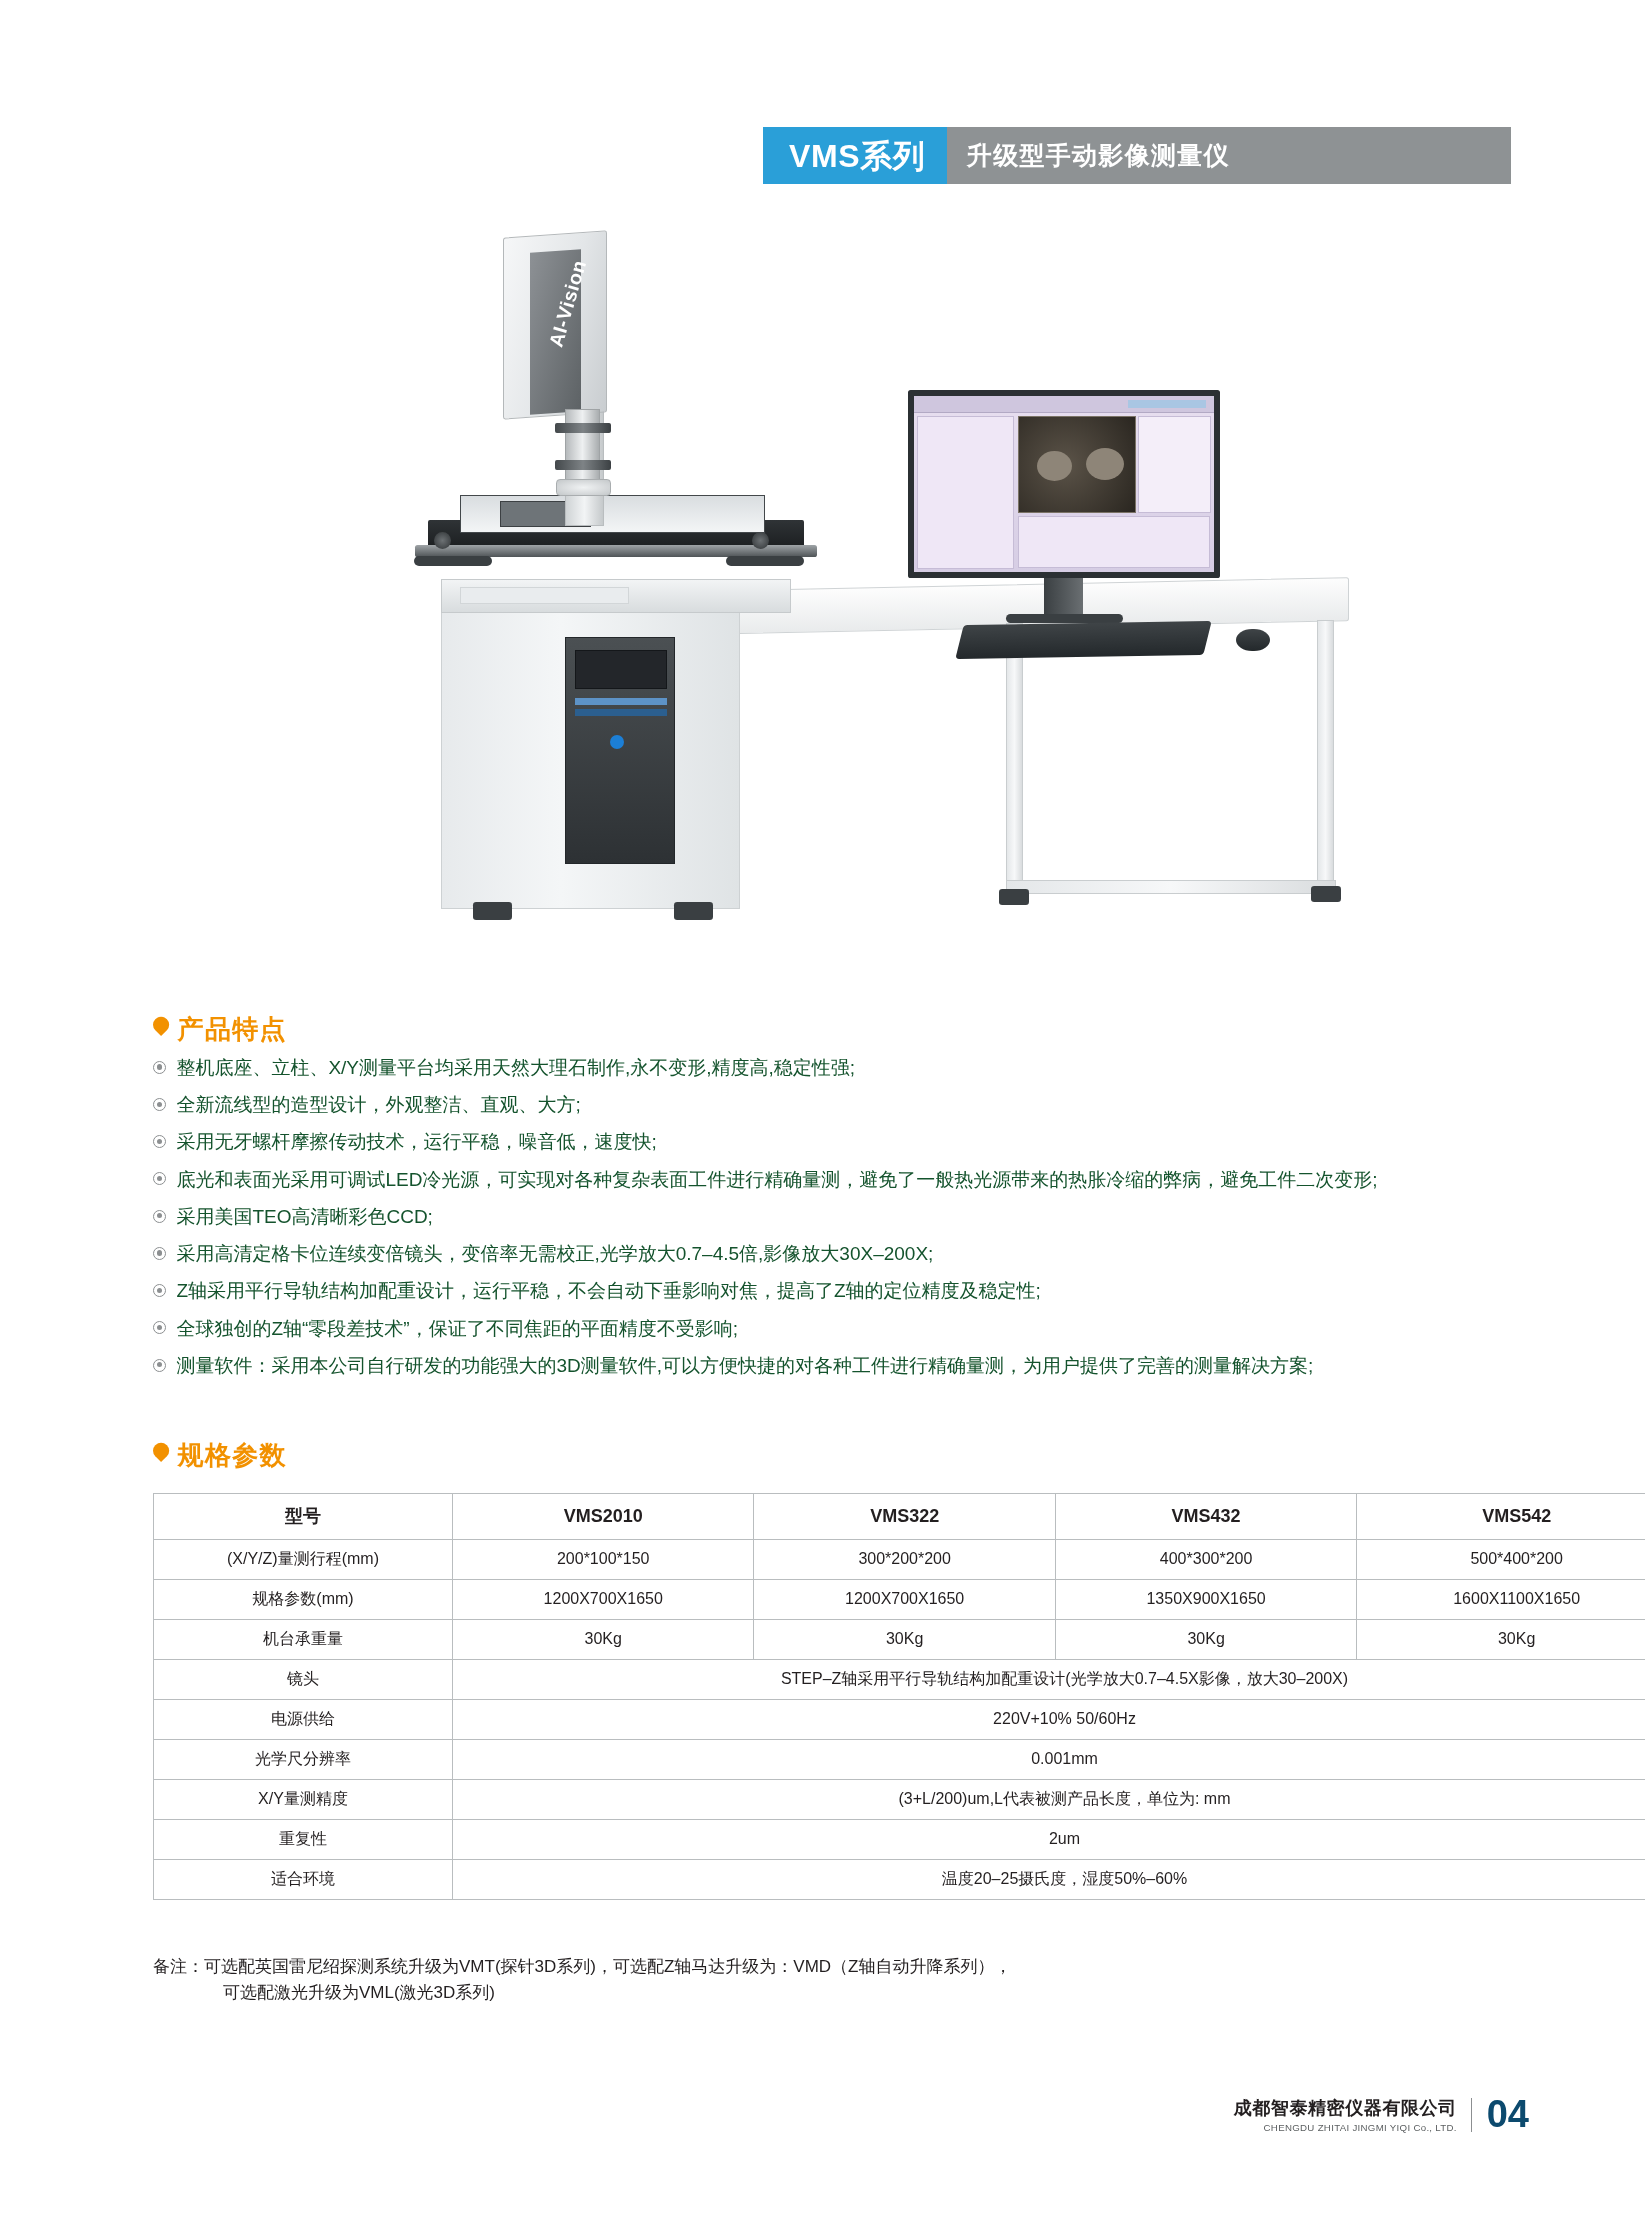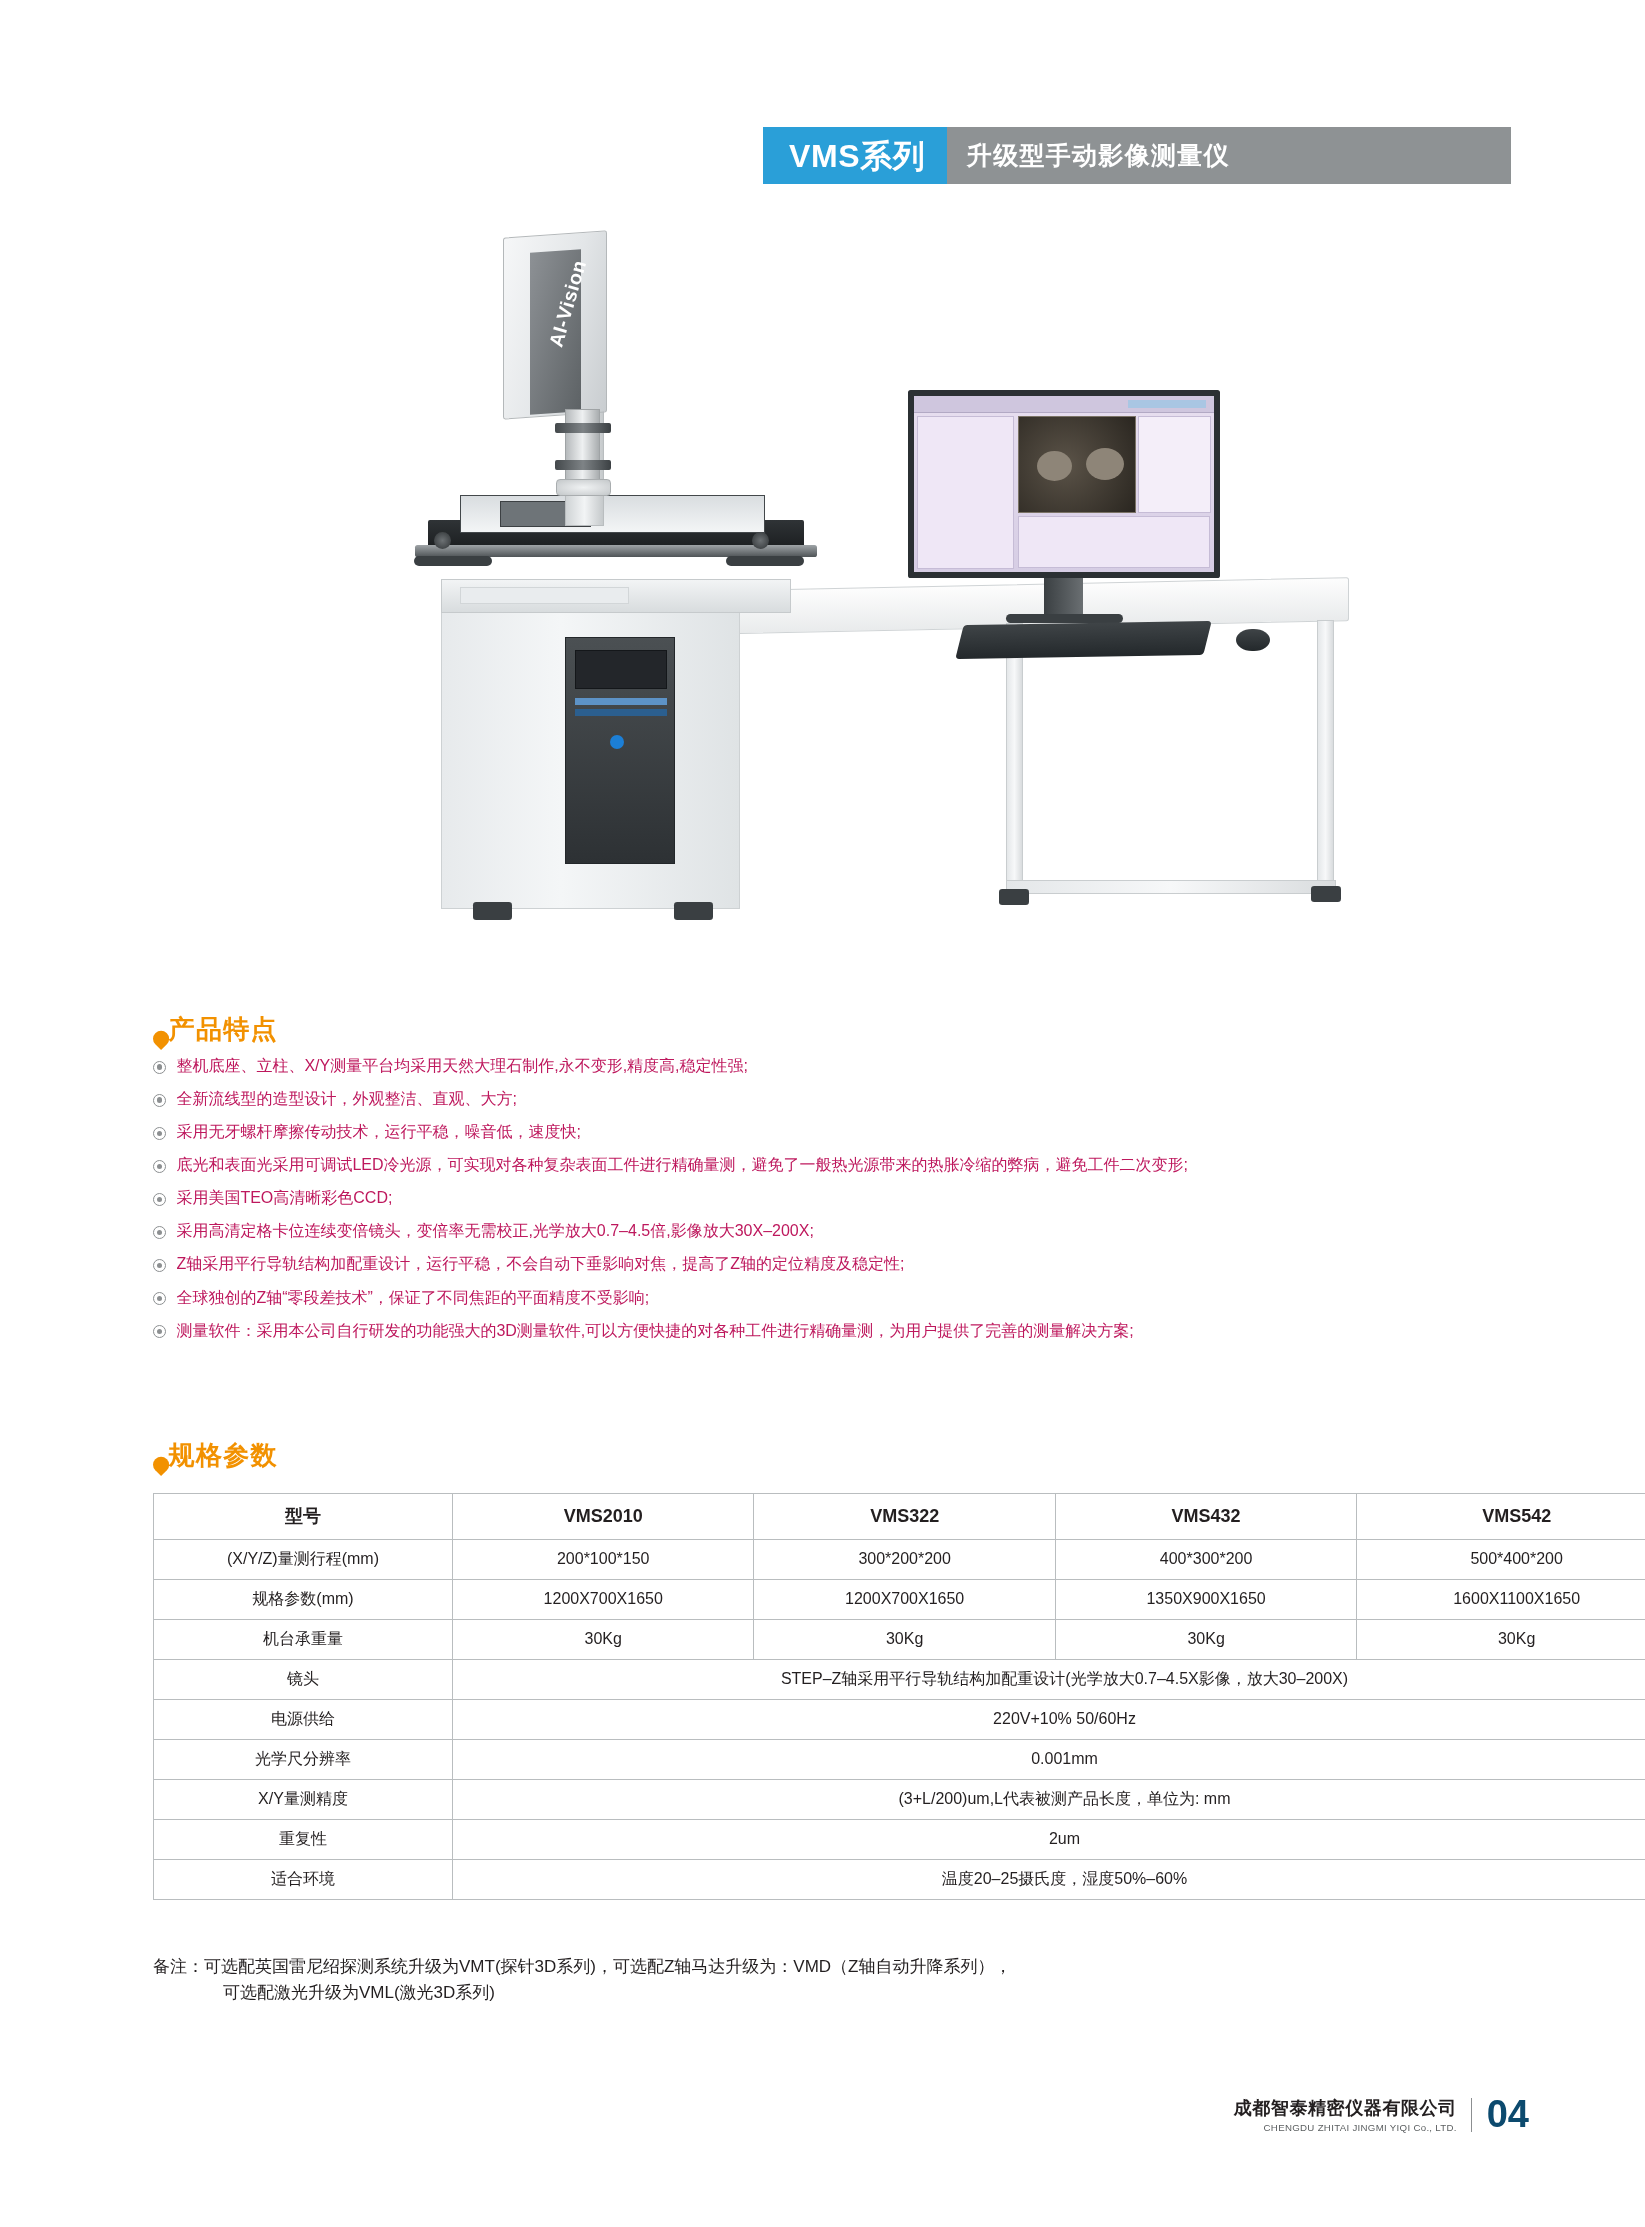--- a/index.html
+++ b/index.html
@@ -206,21 +206,21 @@
     border-radius:3.9px; transform: skewX(-14deg) skewY(-1deg);
   }
   .mouse {
     position:absolute; left:899px; top:434px; width:34px; height:22px;
     background: linear-gradient(#3f4447,#23282b); border-radius:17px/11.7px;
   }
 
   
   .section-head {
     position: absolute;
-    display:flex; align-items:flex-end; 
+    display:flex; align-items:flex-start; gap:9px;
   }
   .drop-icon { width: 15.6px; height: 21px; position: relative; }
   .drop-icon:before{
     content:""; position:absolute; left:0; bottom:0; width:15.6px; height:15.6px;
     background:#f29100; border-radius:50% 50% 50% 0;
     transform: rotate(-45deg);
   }
   .section-title {
     font-size: 26px; font-weight: bold; color: #f29100; letter-spacing:1.3px;
   }
@@ -230,21 +230,21 @@
   .feature-row { display:flex; align-items:flex-start; margin-bottom:11px; }
   .bullet {
     flex: 0 0 auto;
     width:13px; height:13px; border:1.3px solid #8c8f91; border-radius:50%;
     margin-top:5.8px; margin-right:10.4px; position:relative;
   }
   .bullet:after{
     content:""; position:absolute; left:2.6px; top:2.6px; width:5.2px; height:5.2px;
     background:#8c8f91; border-radius:50%;
   }
-  .feature-text { font-size: 16px; line-height:1.38; color:#be185d; }
+  .feature-text { font-size: 19px; line-height:1.38; color:#14532d; }
 
   
   .spec-head { left: 153px; top: 1438px; }
   .feat-head { left: 153px; top: 1012px; }
 
   table.spec {
     position:absolute; left: 153px; top: 1493px;
     width: 1524px; border-collapse: collapse;
     font-size: 16px;
   }

